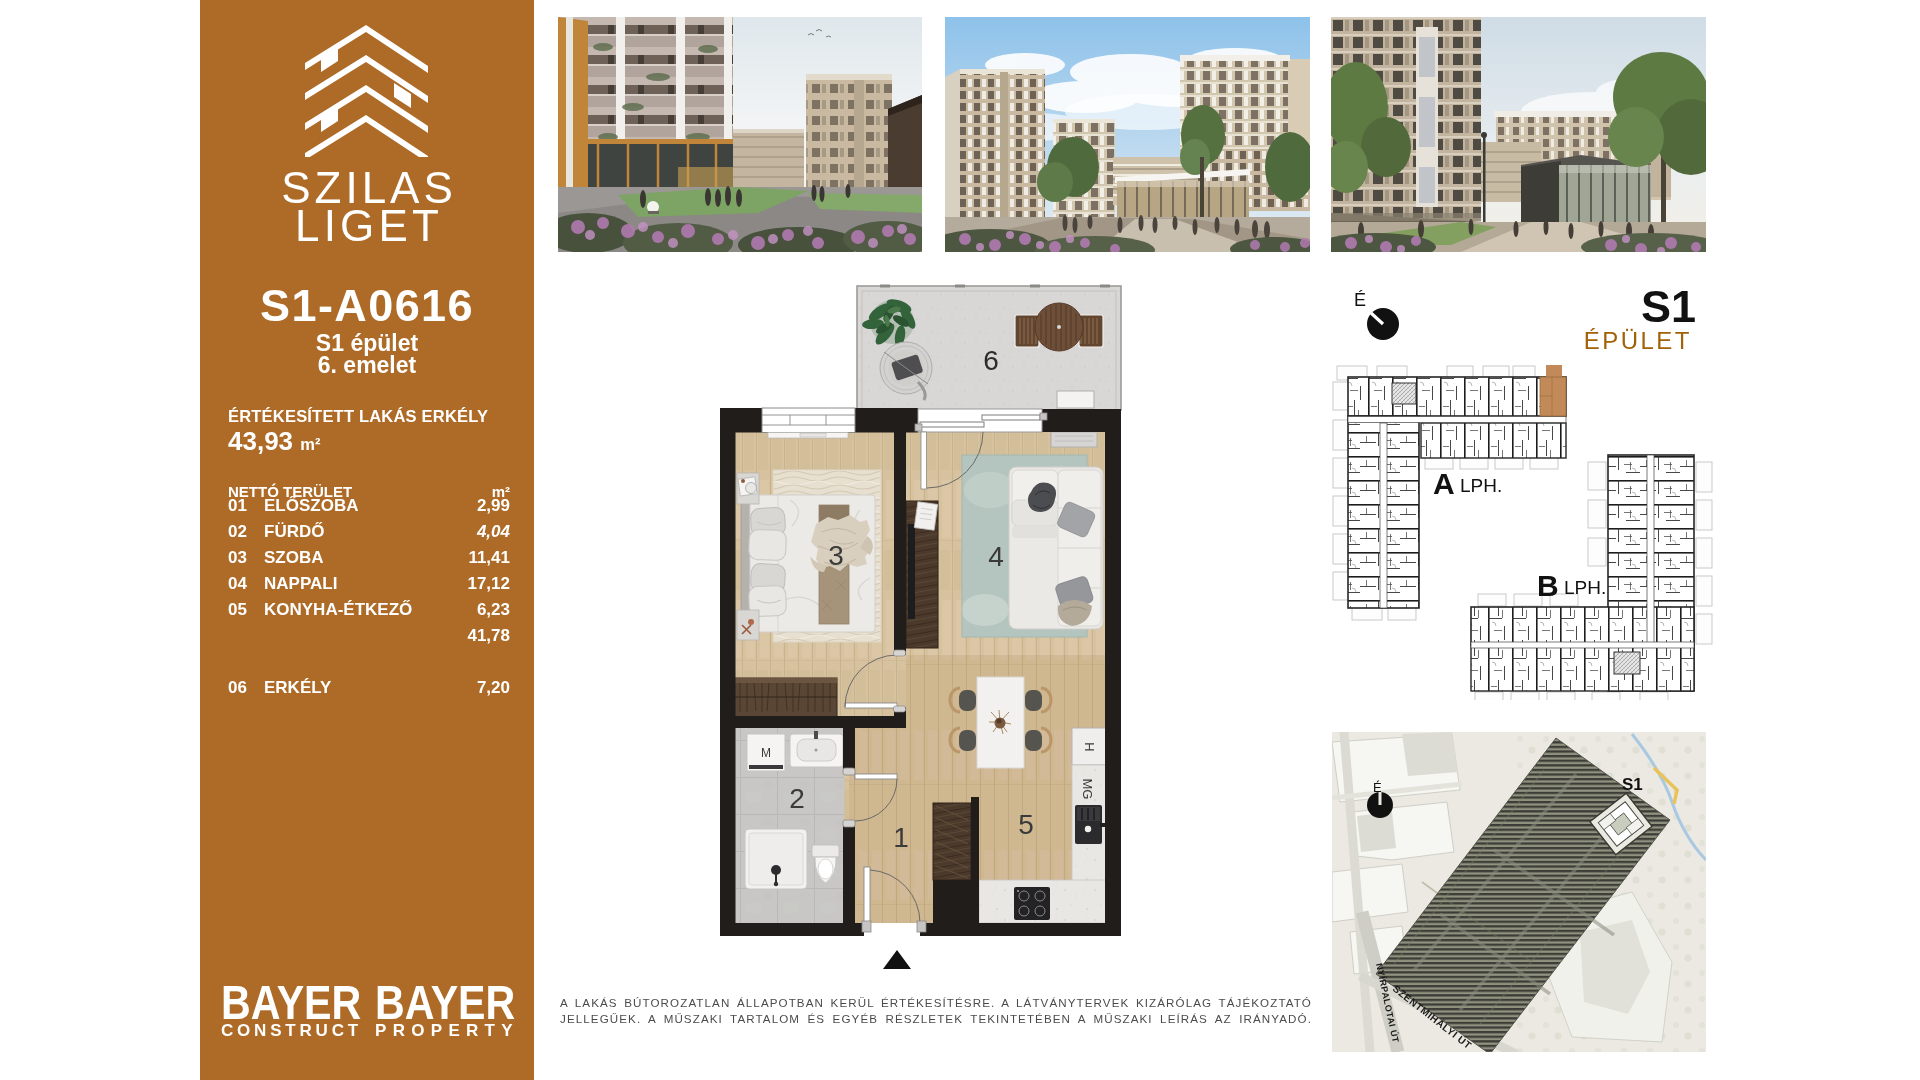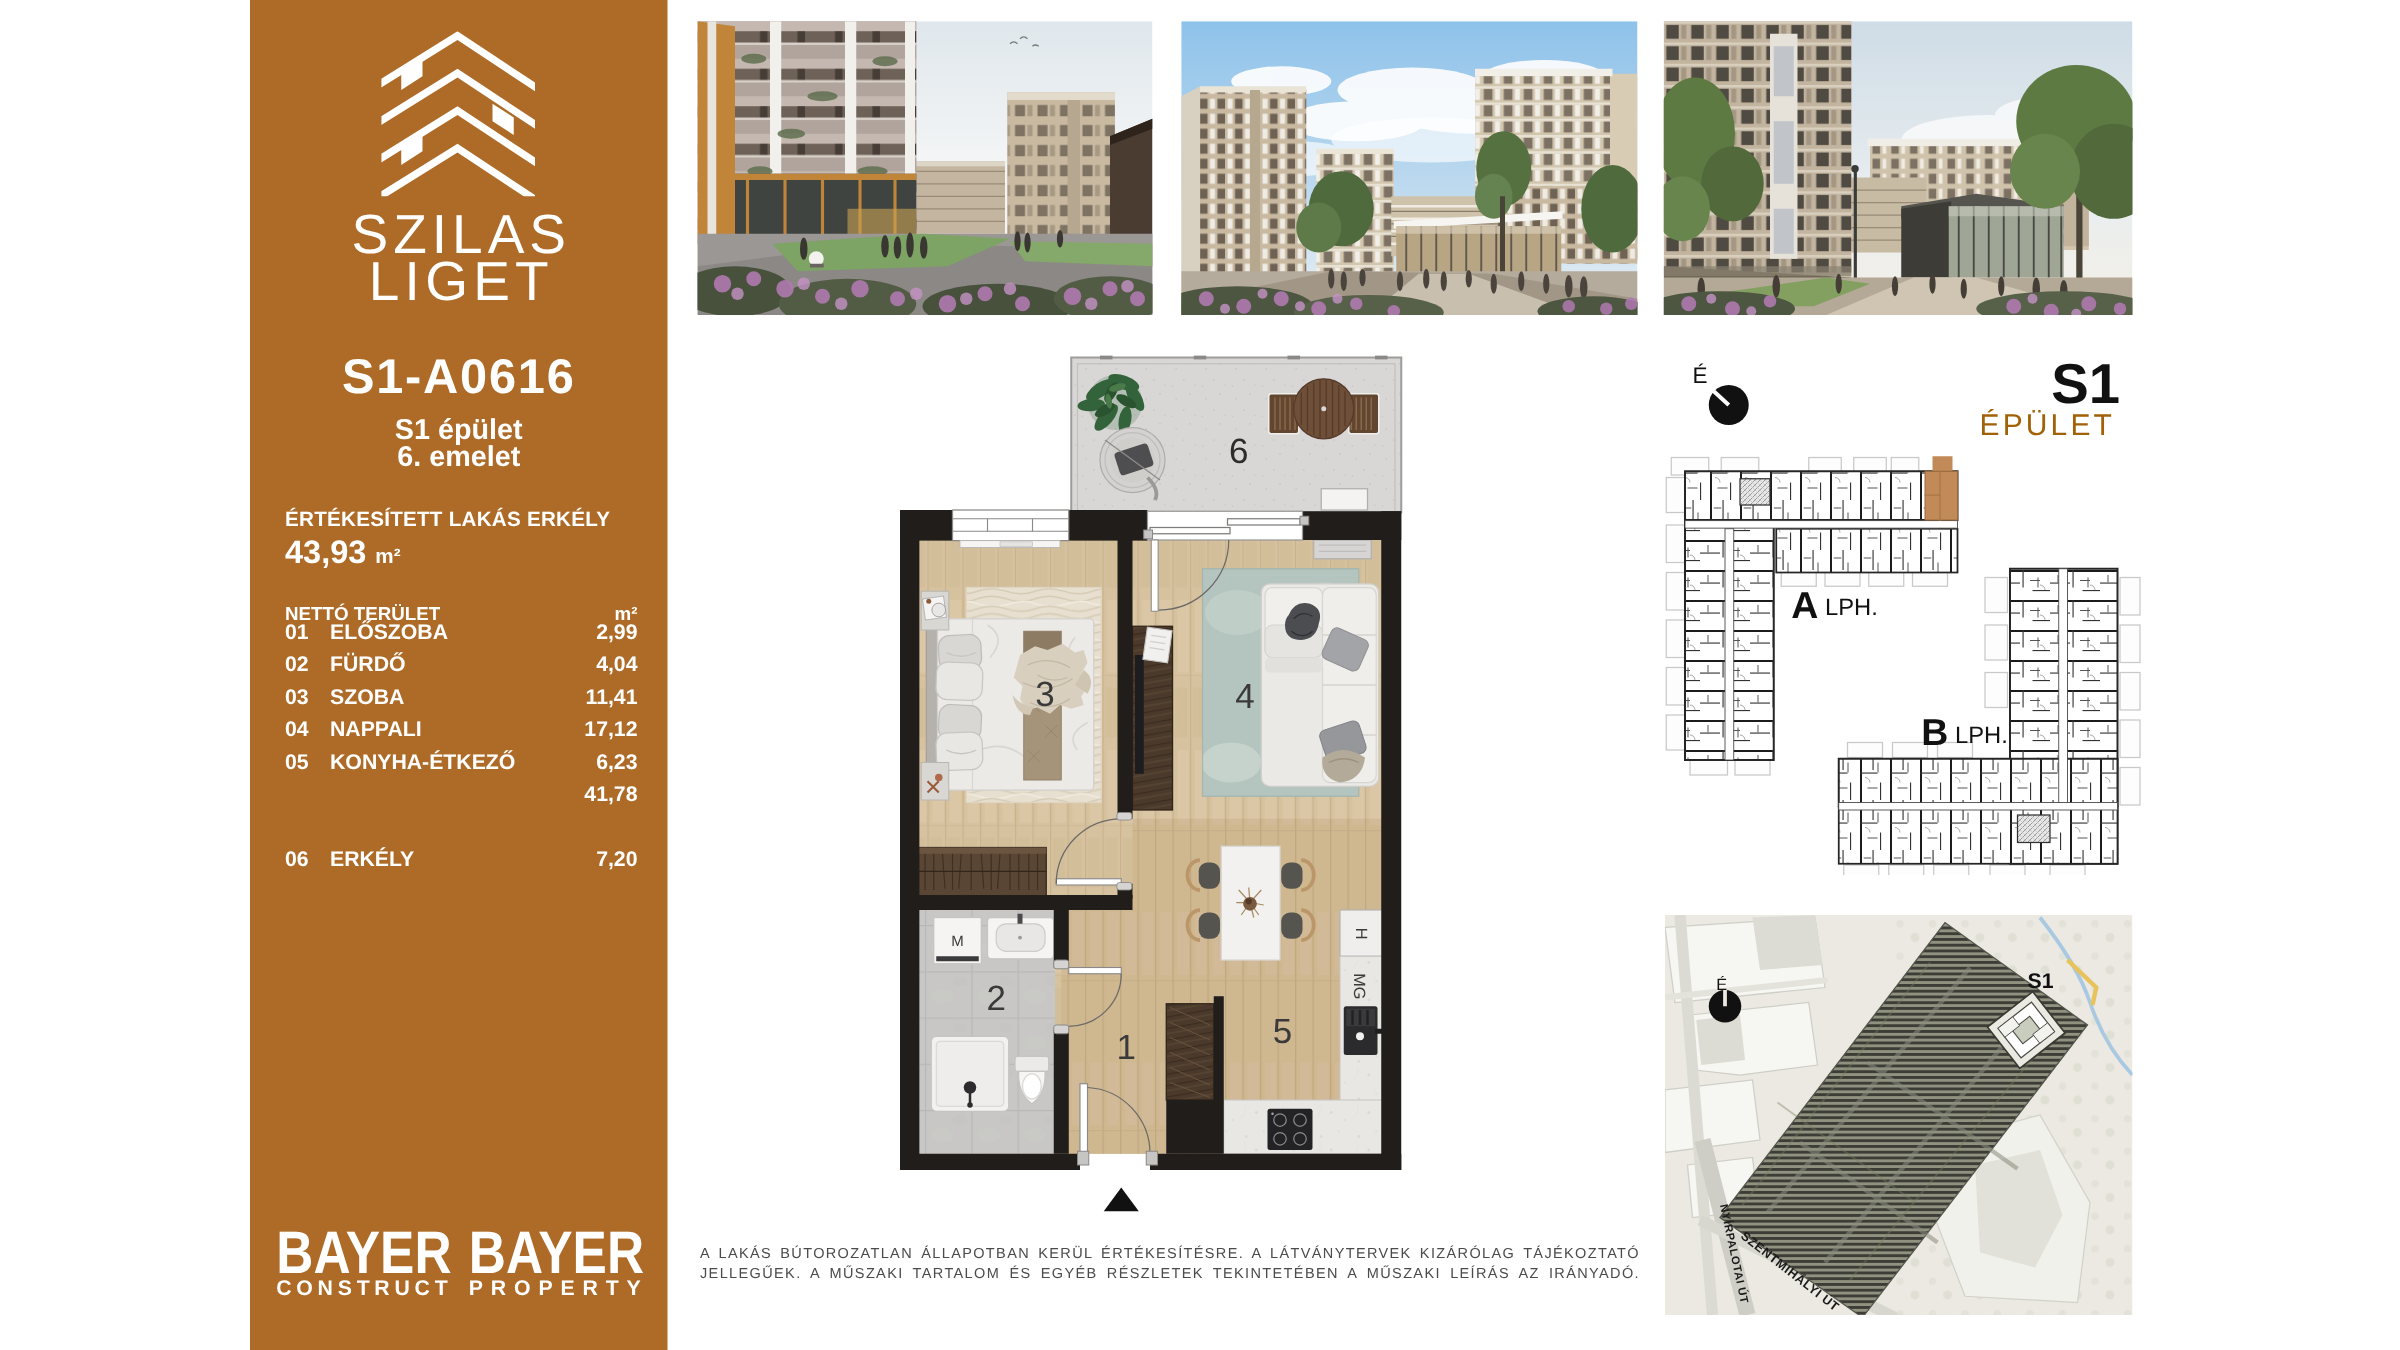--- a/index.html
+++ b/index.html
@@ -24,35 +24,35 @@
       <path d="M16 33 L33 22 L33 36 L16 47 Z"></path>
       <path d="M89 58 L106 69 L106 83 L89 72 Z"></path>
       <path d="M16 93 L33 82 L33 96 L16 107 Z"></path>
     </g>
   </svg>
 
   <div class="abs ctr" style="left:0;top:163px;width:334px;font-size:44px;letter-spacing:4px;text-indent:4px;font-weight:400;">SZILAS</div>
 
   <div class="abs ctr" style="left:0;top:201px;width:334px;font-size:44px;letter-spacing:4.2px;text-indent:4.2px;font-weight:400;">LIGET</div>
 
-  <div class="abs ctr" style="left:0;top:280px;width:334px;font-size:39px;font-weight:bold;letter-spacing:1.4px;">S1-A0616</div>
+  <div class="abs ctr" style="left:0;top:280px;width:334px;font-size:45px;font-weight:bold;letter-spacing:1.4px;">S1-A0616</div>
 
   <div class="abs ctr" style="left:0;top:330px;width:334px;font-size:23px;font-weight:bold;">S1 épület</div>
 
   <div class="abs ctr" style="left:0;top:352px;width:334px;font-size:23px;font-weight:bold;">6. emelet</div>
 
   <div class="abs" style="left:28px;top:407px;font-size:16.5px;font-weight:bold;letter-spacing:0.2px;">ÉRTÉKESÍTETT LAKÁS ERKÉLY</div>
 
   <div class="abs" style="left:28px;top:426px;font-size:26px;font-weight:bold;">43,93 <span style="font-size:16.5px;">m²</span></div>
 
   <div class="abs" style="left:28px;top:483px;width:282px;font-size:15px;font-weight:bold;">NETTÓ TERÜLET <span style="float:right;">m²</span></div>
 
   <div class="abs" style="left:28px;top:493px;width:282px;font-size:17px;font-weight:bold;line-height:26px;">
     <div><span style="display:inline-block;width:36px;">01</span>ELŐSZOBA<span style="float:right;">2,99</span></div>
-    <div><span style="display:inline-block;width:36px;">02</span>FÜRDŐ<span style="float:right;">4,04</span></div>
+    <div><span style="display:inline-block;width:36px;">02</span>FÜRDŐ<span style="float:right;font-style:italic;">4,04</span></div>
     <div><span style="display:inline-block;width:36px;">03</span>SZOBA<span style="float:right;">11,41</span></div>
     <div><span style="display:inline-block;width:36px;">04</span>NAPPALI<span style="float:right;">17,12</span></div>
     <div><span style="display:inline-block;width:36px;">05</span>KONYHA-ÉTKEZŐ<span style="float:right;margin-left:48px;">6,23</span></div>
     <div><span style="float:right;">41,78</span>&nbsp;</div>
     <div>&nbsp;</div>
     <div><span style="display:inline-block;width:36px;">06</span>ERKÉLY<span style="float:right;">7,20</span></div>
   </div>
 
   <div class="abs" style="left:21px;top:982px;width:134px;">
     <div style="font-size:48px;line-height:41px;font-weight:bold;transform:scaleX(0.857);transform-origin:left;">BAYER</div>

